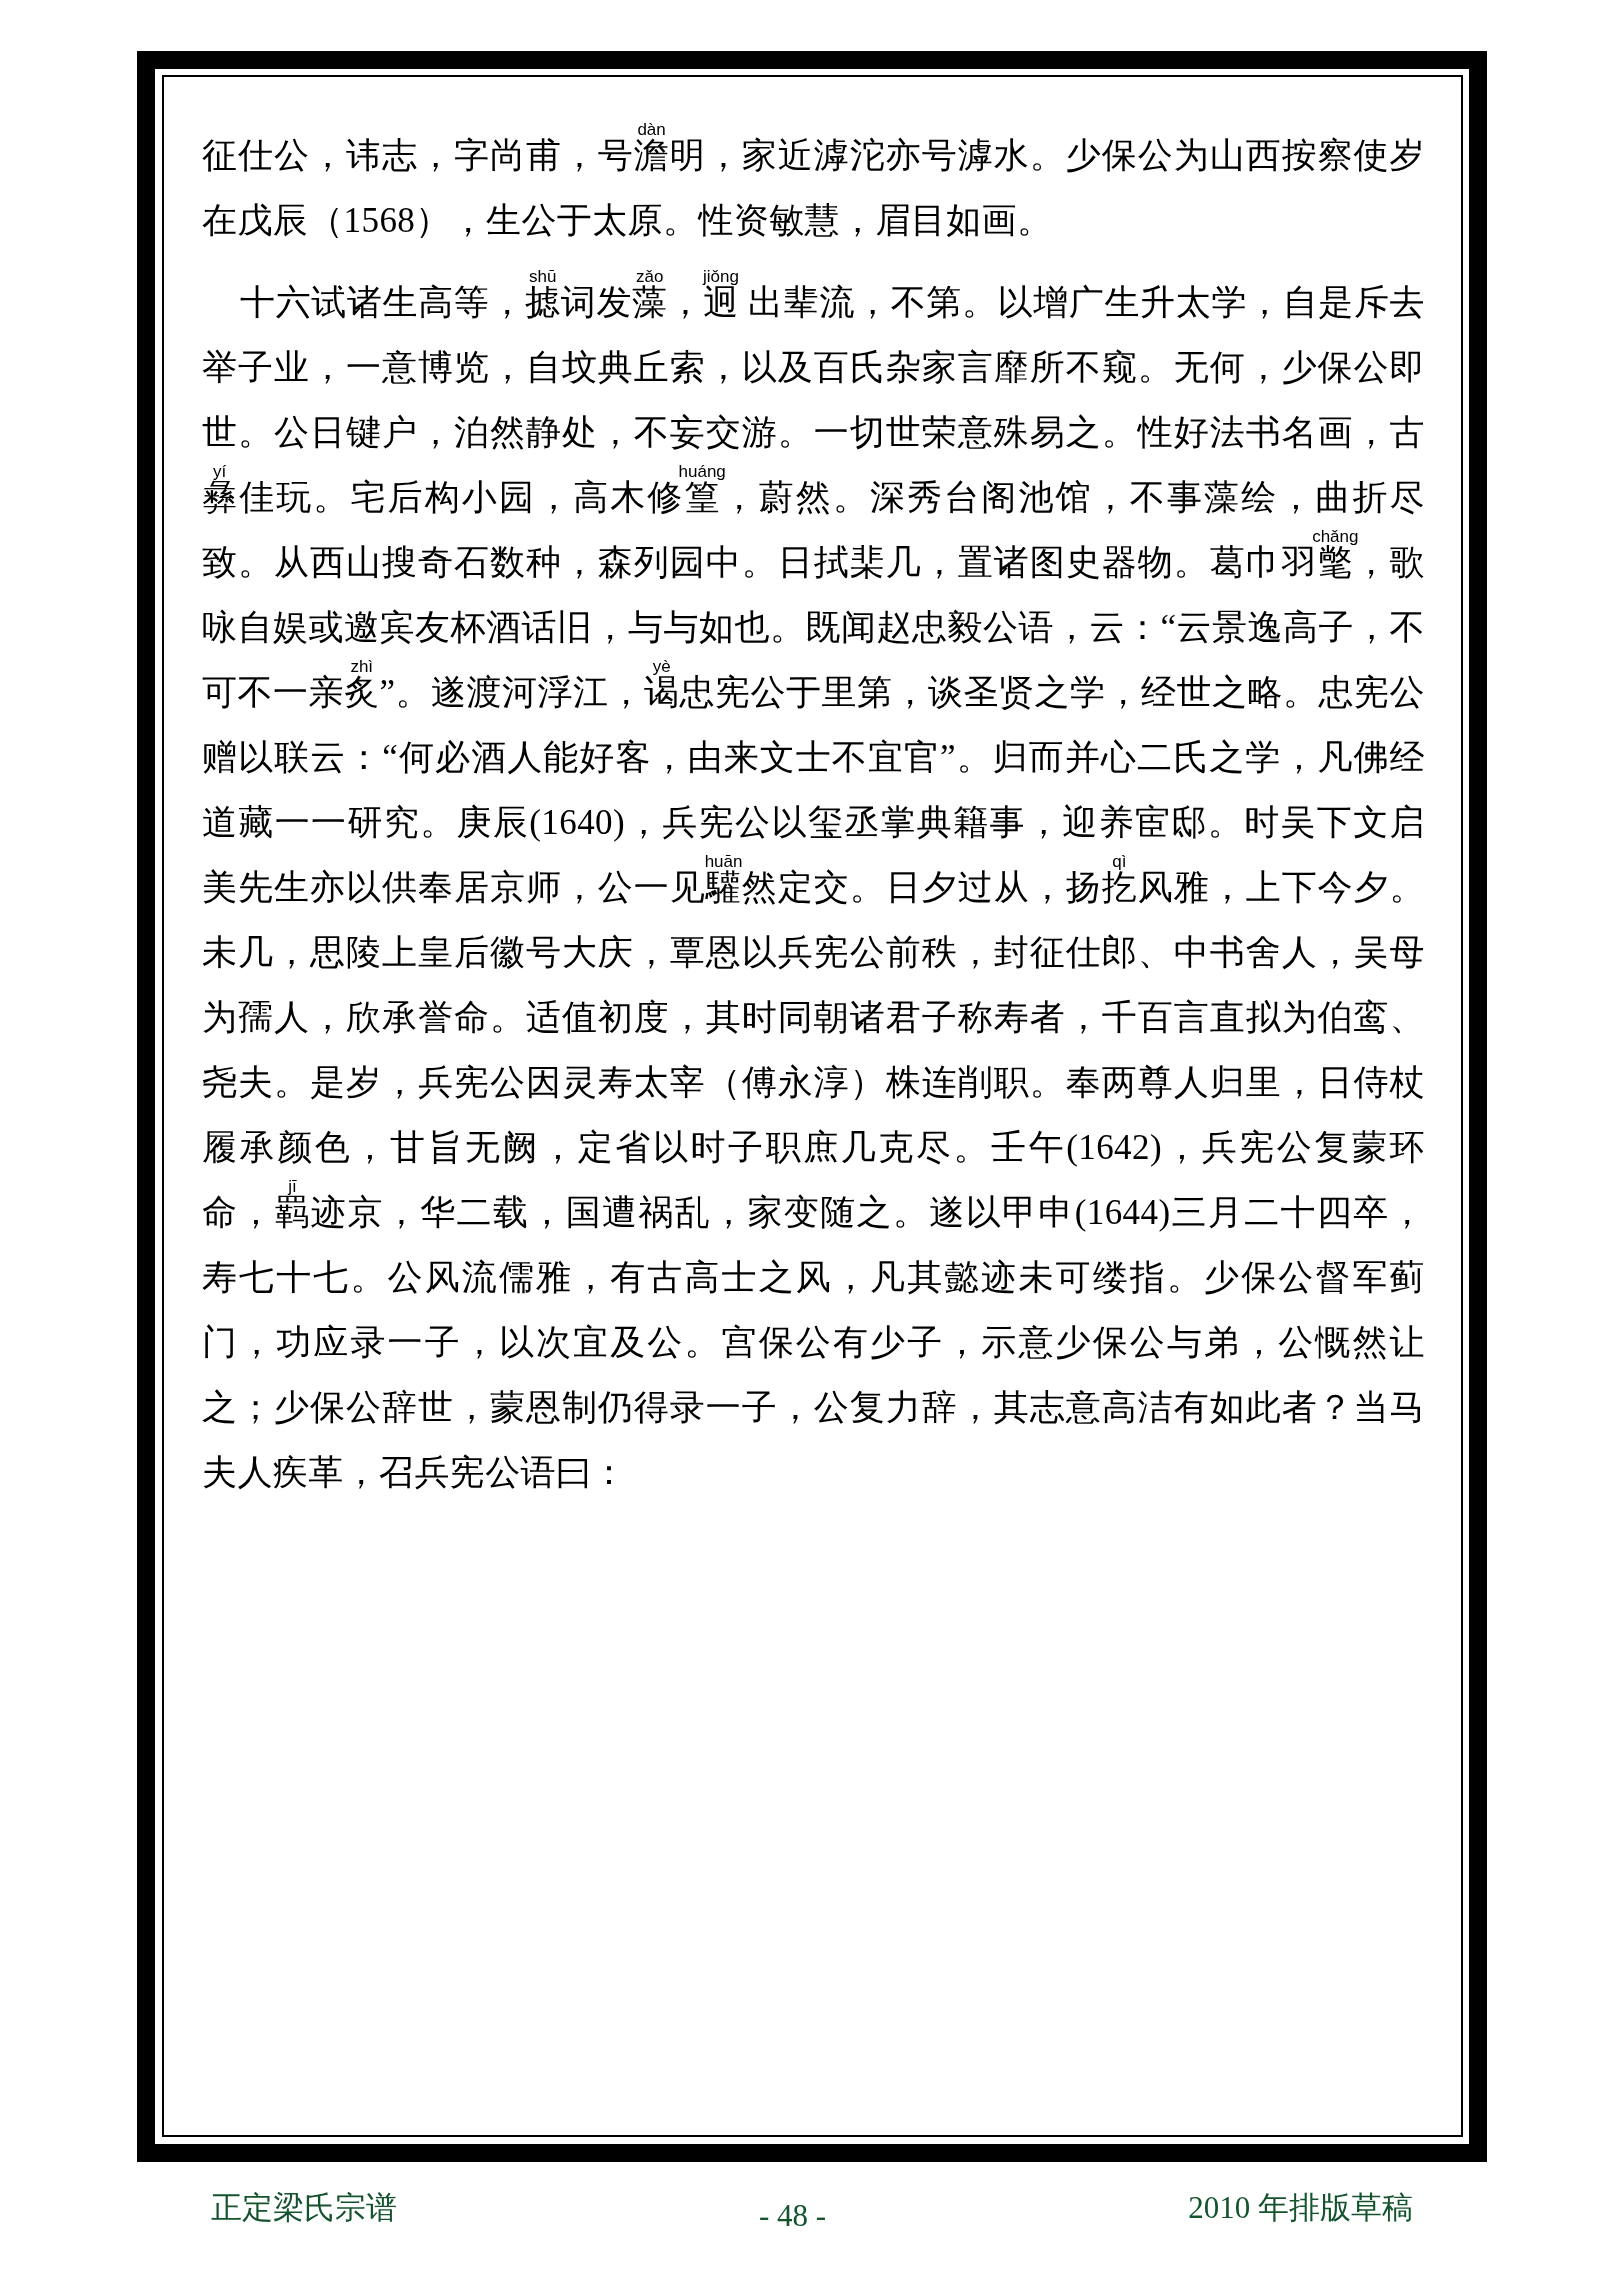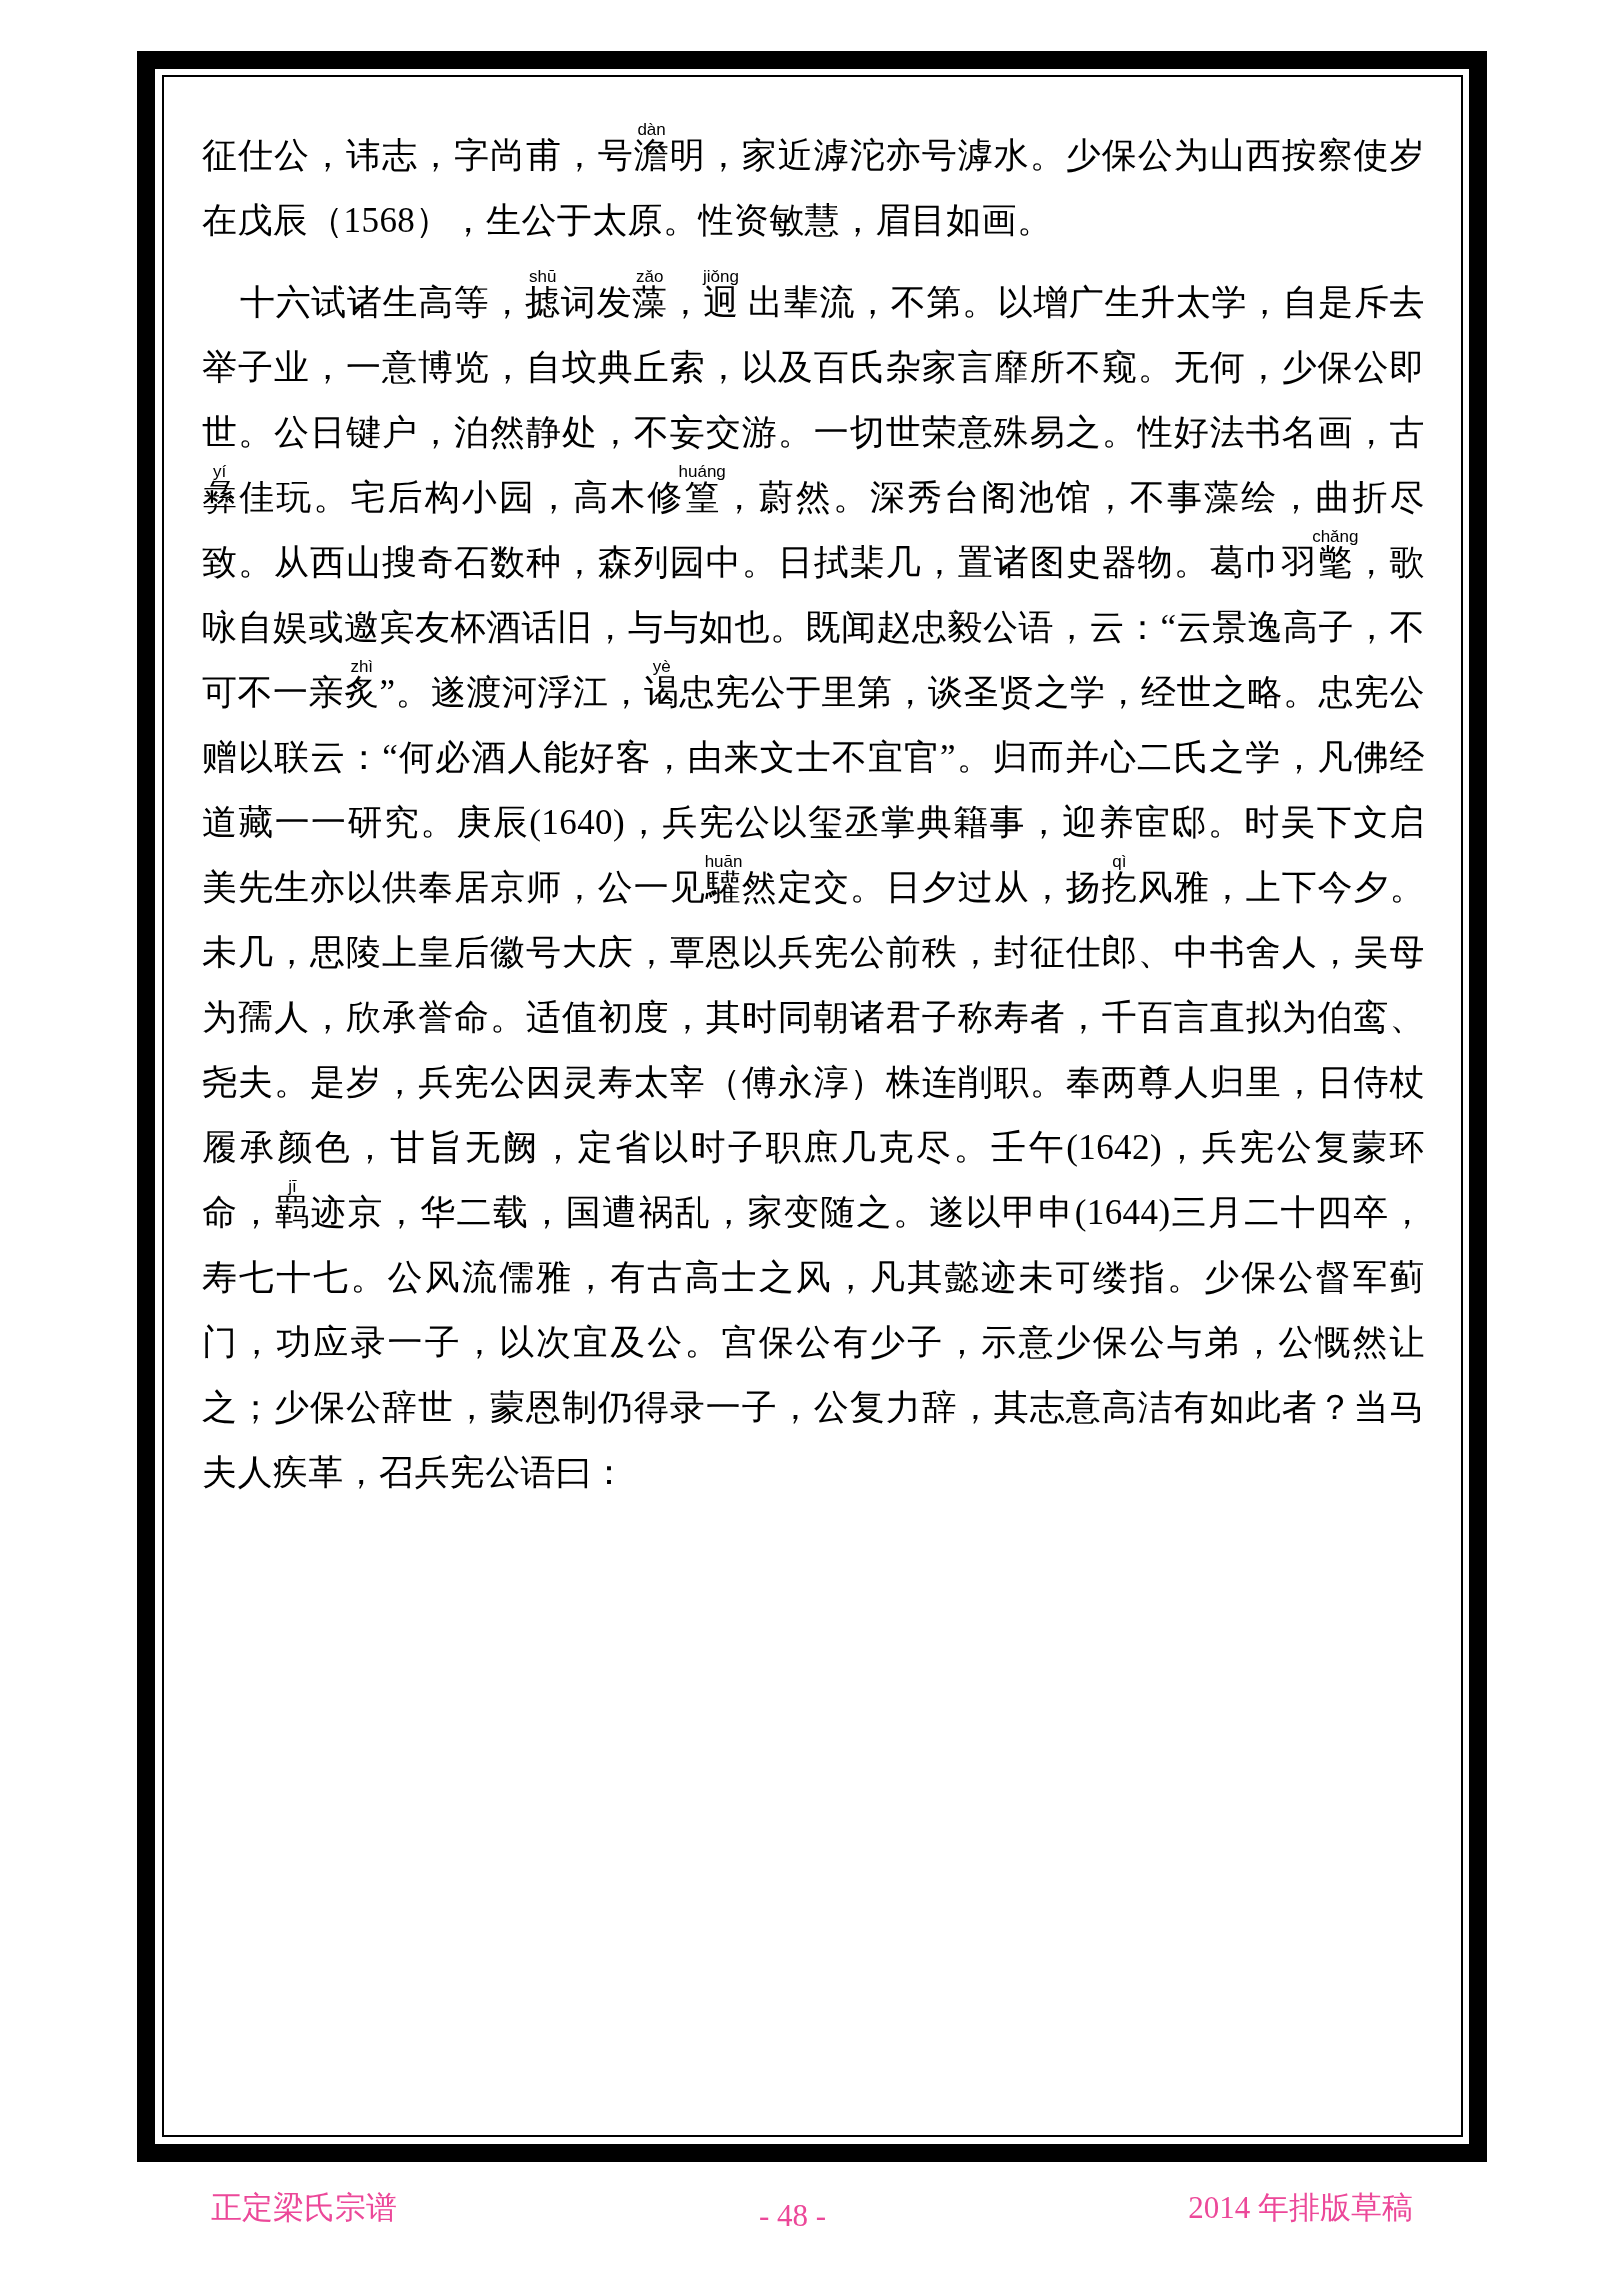--- a/index.html
+++ b/index.html
@@ -106,21 +106,21 @@
     display: flex;
     align-items: center;
     justify-content: space-between;
     box-sizing: border-box;
     padding: 0 74px;
   }
   .footer-left,
   .footer-center,
   .footer-right {
     font-size: 31px;
-    color: #ec4899;
+    color: #14532d;
     white-space: nowrap;
     font-family: "Liberation Serif", "DejaVu Serif", serif;
   }
   .footer-center { font-weight: normal; margin-top: 16px; }
 </style>
 </head>
 <body>
 
 <div class="page">
 
@@ -129,17 +129,17 @@
   <div class="inner-rule"></div>
 
   <div class="text-area">
     <p class="para" id="para-1">征仕公，讳志，字尚甫，号<ruby><span>澹</span><rt>dàn</rt></ruby>明，家近滹沱亦号滹水。少保公为山西按察使岁在戊辰（1568），生公于太原。性资敏慧，眉目如画。</p>
     <p class="para indent" id="para-2">十六试诸生高等，<ruby><span>摅</span><rt>shū</rt></ruby>词发<ruby><span>藻</span><rt>zǎo</rt></ruby>，<ruby><span>迥</span><rt>jiǒng</rt></ruby> 出辈流，不第。以增广生升太学，自是斥去举子业，一意博览，自坟典丘索，以及百氏杂家言靡所不窥。无何，少保公即世。公日键户，泊然静处，不妄交游。一切世荣意殊易之。性好法书名画，古<ruby><span>彝</span><rt>yí</rt></ruby>佳玩。宅后构小园，高木修<ruby><span>篁</span><rt>huáng</rt></ruby>，蔚然。深秀台阁池馆，不事藻绘，曲折尽致。从西山搜奇石数种，森列园中。日拭棐几，置诸图史器物。葛巾羽<ruby><span>氅</span><rt>chǎng</rt></ruby>，歌咏自娱或邀宾友杯酒话旧，与与如也。既闻赵忠毅公语，云：“云景逸高子，不可不一亲<ruby><span>炙</span><rt>zhì</rt></ruby>”。遂渡河浮江，<ruby><span>谒</span><rt>yè</rt></ruby>忠宪公于里第，谈圣贤之学，经世之略。忠宪公赠以联云：“何必酒人能好客，由来文士不宜官”。归而并心二氏之学，凡佛经道藏一一研究。庚辰(1640)，兵宪公以玺丞掌典籍事，迎养宦邸。时吴下文启美先生亦以供奉居京师，公一见<ruby><span>驩</span><rt>huān</rt></ruby>然定交。日夕过从，扬<ruby><span>扢</span><rt>qì</rt></ruby>风雅，上下今夕。未几，思陵上皇后徽号大庆，覃恩以兵宪公前秩，封征仕郎、中书舍人，吴母为孺人，欣承誉命。适值初度，其时同朝诸君子称寿者，千百言直拟为伯鸾、尧夫。是岁，兵宪公因灵寿太宰（傅永淳）株连削职。奉两尊人归里，日侍杖履承颜色，甘旨无阙，定省以时子职庶几克尽。壬午(1642)，兵宪公复蒙环命，<ruby><span>羁</span><rt>jī</rt></ruby>迹京，华二载，国遭祸乱，家变随之。遂以甲申(1644)三月二十四卒，寿七十七。公风流儒雅，有古高士之风，凡其懿迹未可缕指。少保公督军蓟门，功应录一子，以次宜及公。宫保公有少子，示意少保公与弟，公慨然让之；少保公辞世，蒙恩制仍得录一子，公复力辞，其志意高洁有如此者？当马夫人疾革，召兵宪公语曰：</p>
   </div>
 
   <div class="footer">
     <span class="footer-left">正定梁氏宗谱</span>
     <span class="footer-center">- 48 -</span>
-    <span class="footer-right">2014 年排版草稿</span>
+    <span class="footer-right">2010 年排版草稿</span>
   </div>
 
 </div>
 
 
 </body></html>

